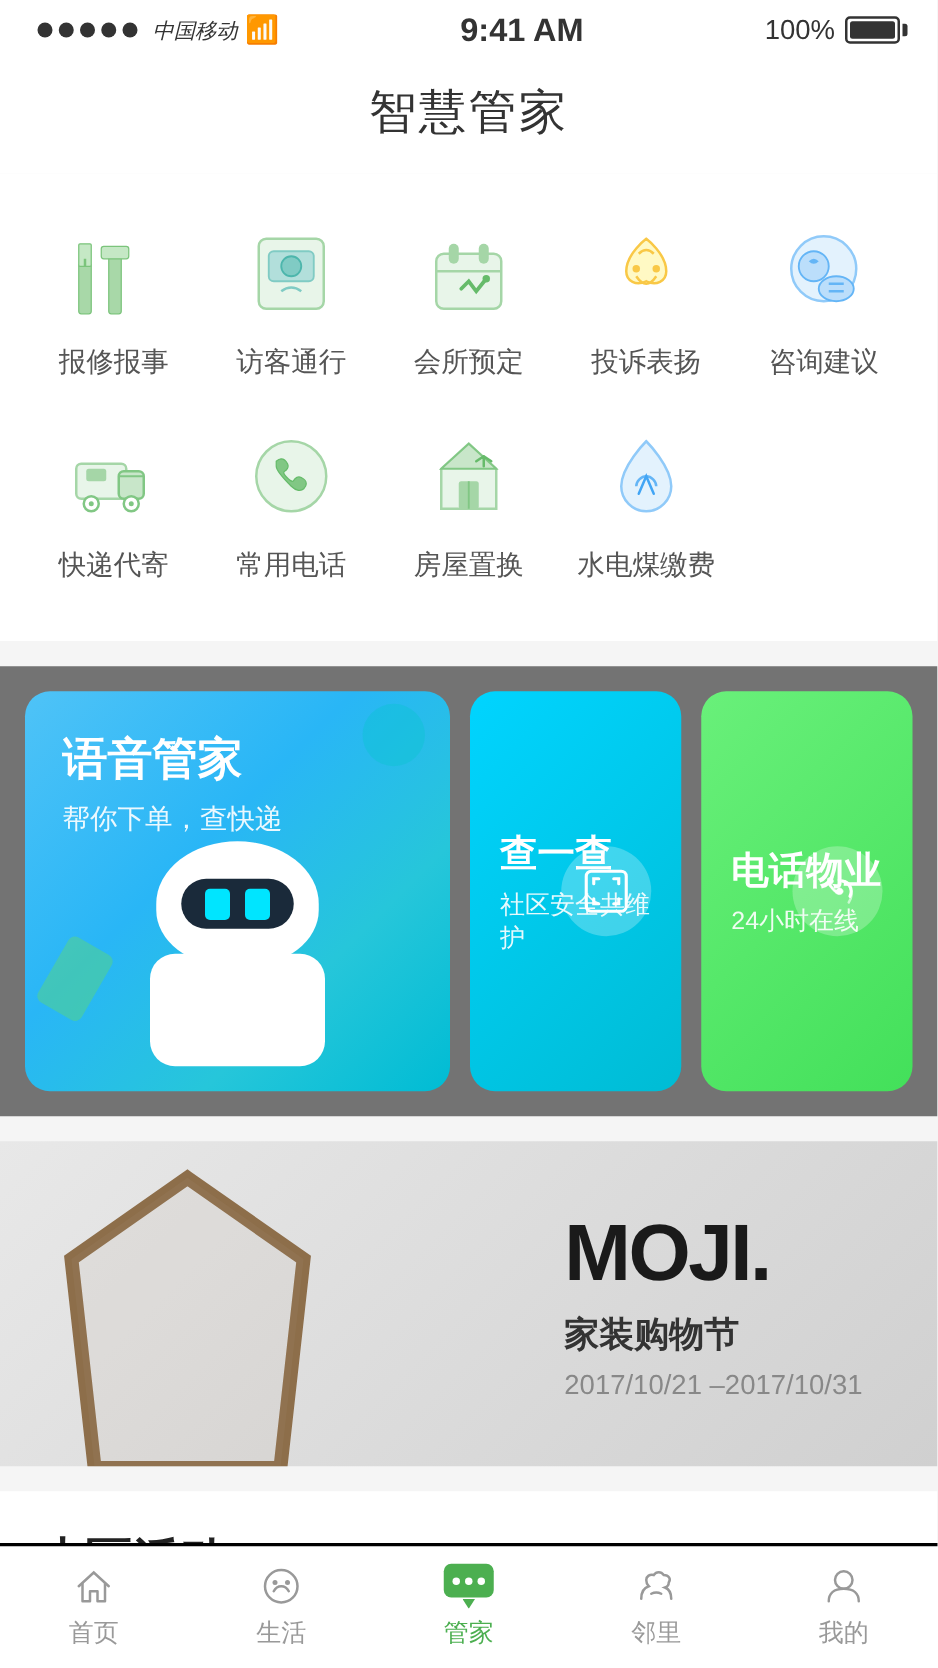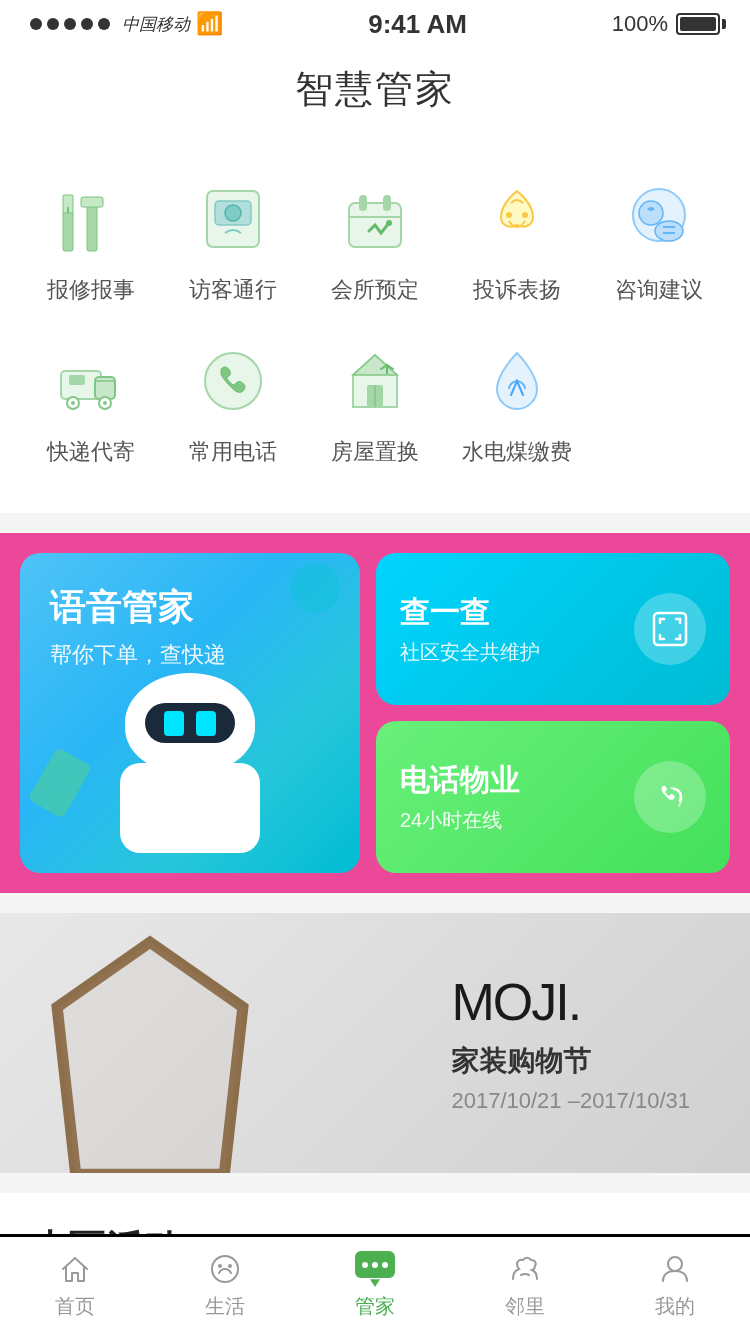--- a/index.html
+++ b/index.html
@@ -75,21 +75,21 @@
     .service-label { font-size: 22px; color: #555; text-align: center; }
 
     
     .icon-svg { width: 72px; height: 72px; }
 
     
     .divider { height: 20px; background: #f5f5f5; }
 
     
     .feature-section {
-      background: #ec4899;
+      background: #737373;
       padding: 20px;
       display: flex;
       gap: 16px;
     }
     .feature-left {
       width: 340px; height: 320px;
       border-radius: 20px;
       overflow: hidden;
       position: relative;
       background: linear-gradient(135deg, #4fc3f7 0%, #29b6f6 40%, #26c6da 70%, #00bcd4 100%);
@@ -144,21 +144,20 @@
     .geo-rect {
       width: 40px; height: 60px; border-radius: 6px;
       background: rgba(100,220,100,0.4);
       position: absolute; top: 200px; left: 20px;
       transform: rotate(30deg);
     }
 
     .feature-right {
       flex: 1;
       display: flex;
-      flex-direction: column;
       gap: 16px;
     }
     .feature-card {
       flex: 1;
       border-radius: 20px;
       padding: 24px 24px;
       position: relative;
       overflow: hidden;
       display: flex;
       flex-direction: column;
@@ -194,21 +193,21 @@
     .mirror-frame {
       position: absolute;
       left: 30px; top: 20px;
       width: 240px; height: 260px;
     }
     .banner-text-area {
       position: absolute;
       right: 60px; top: 50%;
       transform: translateY(-50%);
     }
-    .banner-brand { font-size: 52px; font-weight: 400; color: #1a1a1a; letter-spacing: -2px; }
+    .banner-brand { font-size: 64px; font-weight: 700; color: #1a1a1a; letter-spacing: -2px; }
     .banner-title { font-size: 28px; font-weight: 600; color: #333; margin-top: 10px; }
     .banner-date { font-size: 22px; color: #888; margin-top: 8px; }
 
     
     .activities-section {
       background: #fff;
       margin-top: 20px;
       padding: 30px 30px 30px;
       display: flex;
       align-items: center;

